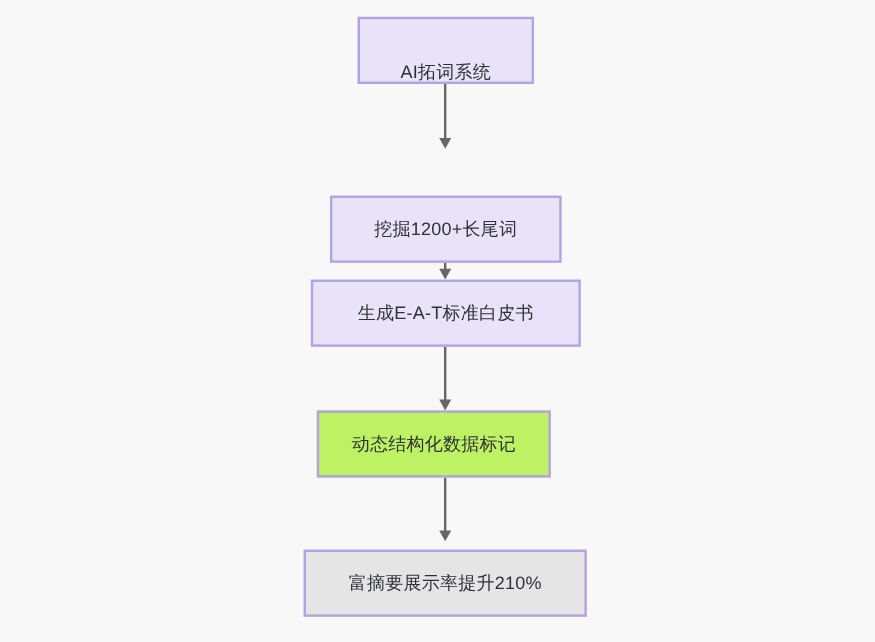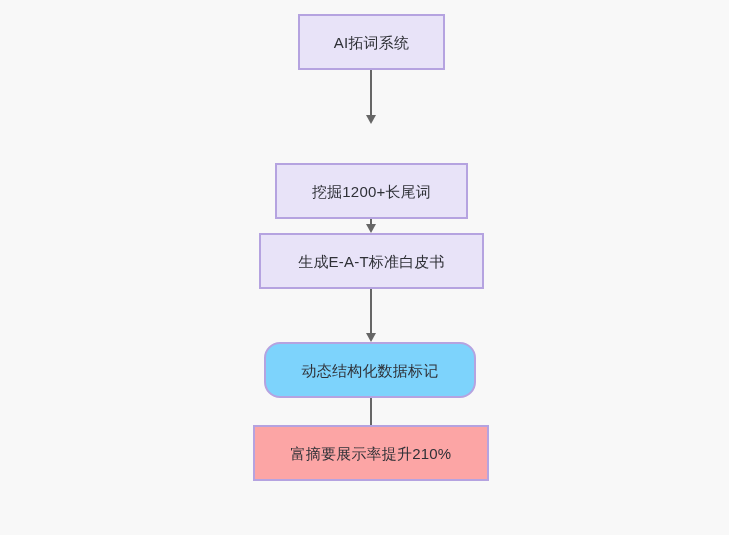--- a/index.html
+++ b/index.html
@@ -52,28 +52,28 @@
       <polygon points="6,44 16,44 11,53" fill="#666666"></polygon>
     </svg>
     <svg class="edge" width="22" height="53" viewBox="0 0 22 53" style="left: 360px; top: 289px;">
       <line x1="11" y1="0" x2="11" y2="45" stroke="#666666" stroke-width="2"></line>
       <polygon points="6,44 16,44 11,53" fill="#666666"></polygon>
     </svg>
     <svg class="edge" width="22" height="53" viewBox="0 0 22 53" style="left: 360px; top: 398px;">
       <line x1="11" y1="0" x2="11" y2="45" stroke="#666666" stroke-width="2"></line>
       <polygon points="6,44 16,44 11,53" fill="#666666"></polygon>
     </svg>
-    <div class="node" style="left: 298px; top: 14px; width: 147px; height: 56px; background: rgb(232, 227, 248); border-color: rgb(181, 163, 224); color: rgb(47, 49, 55);">
+    <div class="node" style="left: 298px; top: 14px; width: 147px; height: 56px; background: rgb(232, 227, 248); border-color: rgb(181, 163, 224); color: rgb(47, 49, 55); align-items: flex-end;">
       <span>AI拓词系统</span>
     </div>
     <div class="node" style="left: 275px; top: 124px; width: 193px; height: 56px; background: rgb(232, 227, 248); border-color: rgb(181, 163, 224); color: rgb(47, 49, 55); margin-top: 39px;">
       <span>挖掘1200+长尾词</span>
     </div>
     <div class="node" style="left: 259px; top: 233px; width: 225px; height: 56px; background: rgb(232, 227, 248); border-color: rgb(181, 163, 224); color: rgb(47, 49, 55);">
       <span>生成E-A-T标准白皮书</span>
     </div>
-    <div class="node" style="left: 264px; top: 342px; width: 212px; height: 56px; background: #7dd3fc; border-color: rgb(181, 163, 224); color: rgb(47, 49, 55); border-radius: 16px;">
+    <div class="node" style="left: 264px; top: 342px; width: 195px; height: 56px; background: #bef264; border-color: rgb(181, 163, 224); color: rgb(47, 49, 55);">
       <span>动态结构化数据标记</span>
     </div>
-    <div class="node" style="left: 253px; top: 425px; width: 236px; height: 56px; background: #fca5a5; border-color: rgb(181, 163, 224); color: rgb(47, 49, 55);">
+    <div class="node" style="left: 253px; top: 458px; width: 236px; height: 56px; background: #e5e5e5; border-color: rgb(181, 163, 224); color: rgb(47, 49, 55);">
       <span>富摘要展示率提升210%</span>
     </div>
   </div>
 
 </body></html>

